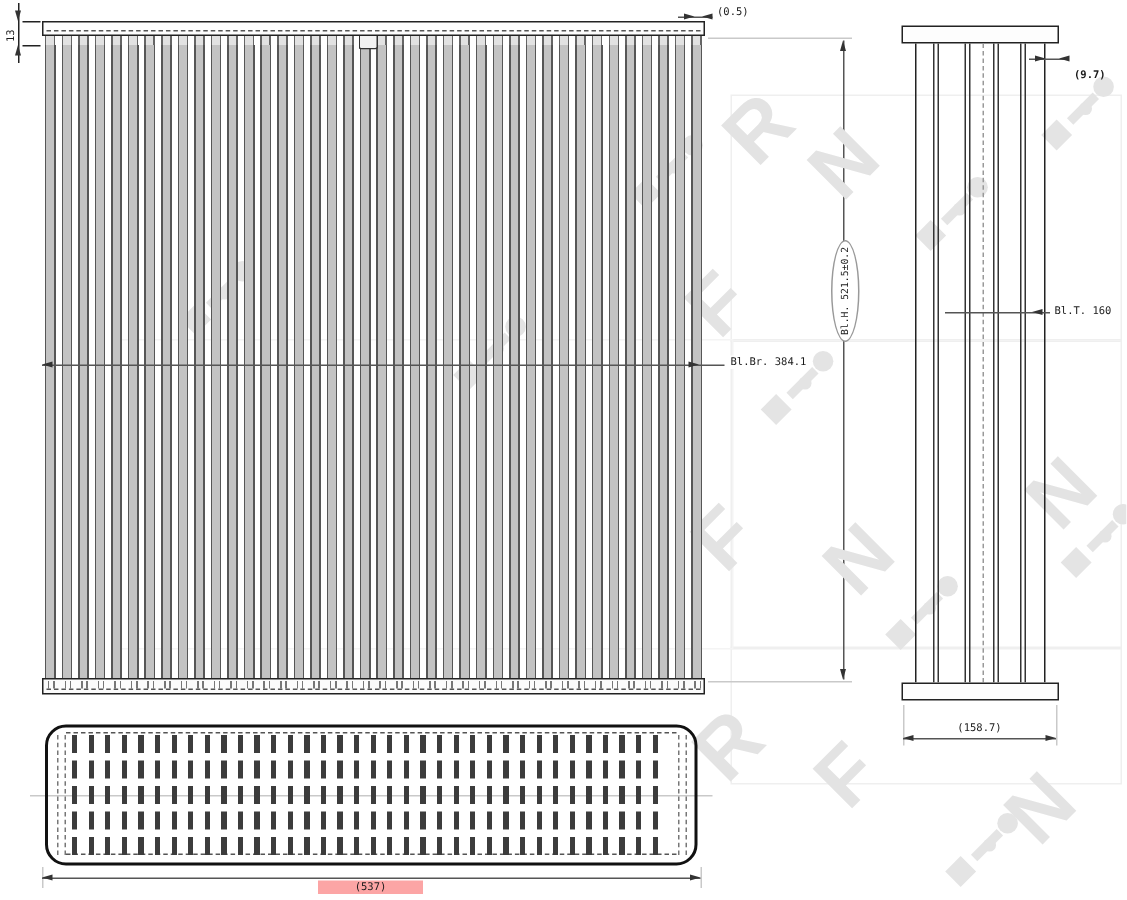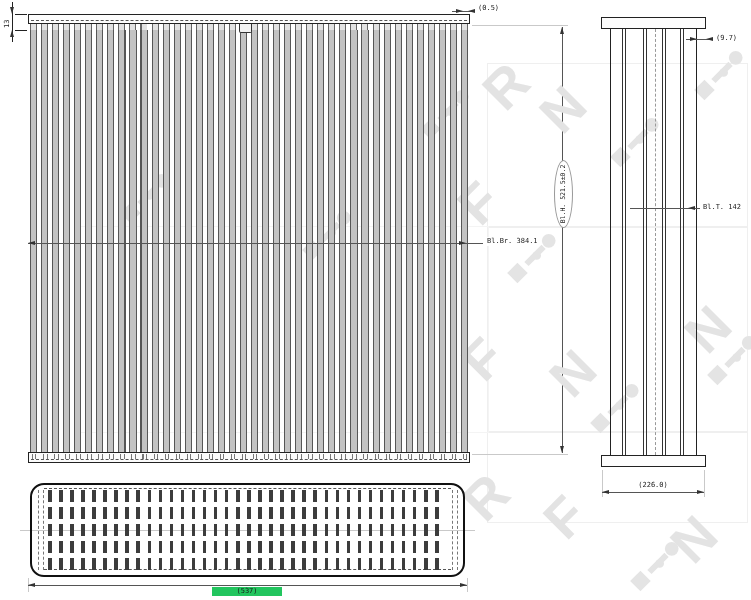--- a/index.html
+++ b/index.html
@@ -178,32 +178,32 @@
       <div class="centerline" style="left:43.5px;"></div>
       <div class="tubepair" style="left:51px;"></div>
       <div class="tubepair" style="left:69px;"></div>
     </div>
     <div class="sideheader" style="left:601px;top:455px;width:105px;height:12px;"></div>
   </div>
 
   <div class="hline" style="left:686px;top:39px;width:26px;z-index:5;"></div>
   <div class="arr arr-r" style="left:690px;top:36.5px;"></div>
   <div class="arr arr-l" style="left:706px;top:36.5px;"></div>
-  <div class="dimtext" style="left:716px;top:34px;">(9.7)</div>
+  <div class="dimtext" style="left:716px;top:46px;font-weight:bold;">(9.7)</div>
 
   <div class="hline" style="left:630px;top:208px;width:70px;z-index:5;"></div>
   <div class="arr arr-l" style="left:688px;top:205.5px;"></div>
-  <div class="dimtext" style="left:702px;top:203px;background:#fff;padding:0 1px;">Bl.T. 142</div>
+  <div class="dimtext" style="left:702px;top:203px;background:#fff;padding:0 1px;">Bl.T. 160</div>
 
   <div class="vline faint" style="left:602px;top:470px;height:27px;"></div>
   <div class="vline faint" style="left:704px;top:470px;height:27px;"></div>
   <div class="hline" style="left:602px;top:492px;width:102px;"></div>
   <div class="arr arr-l" style="left:602px;top:489.5px;"></div>
   <div class="arr arr-r" style="left:697px;top:489.5px;"></div>
-  <div class="dimtext ctr" style="left:618px;top:481px;width:70px;">(226.0)</div>
+  <div class="dimtext ctr" style="left:618px;top:481px;width:70px;">(158.7)</div>
 
   <div>
     <div class="hline faint" style="left:20px;top:530px;width:455px;"></div>
     <div class="bview" style="left:30px;top:483px;width:435px;height:94px;"></div>
     <div class="dashline" style="left:44px;top:488px;width:407px;"></div>
     <div class="dashline" style="left:44px;top:569px;width:407px;"></div>
     <div class="slotrow" style="left:48px;top:490px;width:398px;"></div>
     <div class="slotrow" style="left:48px;top:507px;width:398px;"></div>
     <div class="slotrow" style="left:48px;top:524px;width:398px;"></div>
     <div class="slotrow" style="left:48px;top:541px;width:398px;"></div>
@@ -212,15 +212,15 @@
     <div class="sq" style="left:43px;top:490px;height:80px;"></div>
     <div class="sq" style="left:452px;top:490px;height:80px;"></div>
     <div class="sq" style="left:457px;top:490px;height:80px;"></div>
   </div>
 
   <div class="vline faint" style="left:28px;top:578px;height:14px;"></div>
   <div class="vline faint" style="left:467px;top:578px;height:14px;"></div>
   <div class="hline" style="left:28px;top:585px;width:439px;"></div>
   <div class="arr arr-l" style="left:28px;top:582.5px;"></div>
   <div class="arr arr-r" style="left:460px;top:582.5px;"></div>
-  <div class="dimtext ctr" style="left:212px;top:587px;width:70px;background:#22c55e;">(537)</div>
+  <div class="dimtext ctr" style="left:212px;top:587px;width:70px;background:#fca5a5;">(537)</div>
 
 </div>
 
 </body></html>

